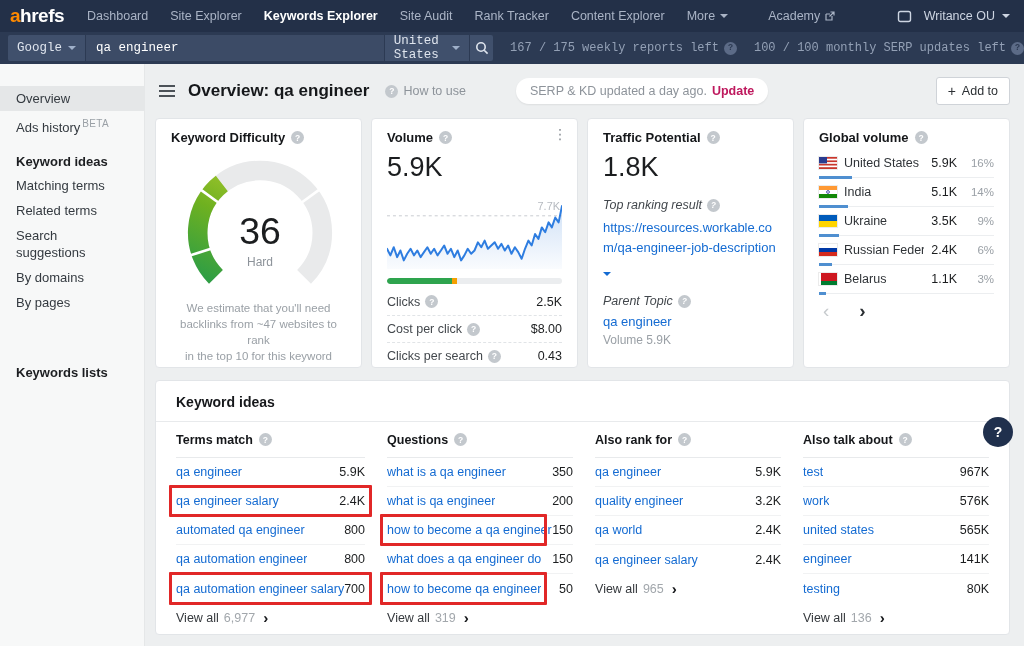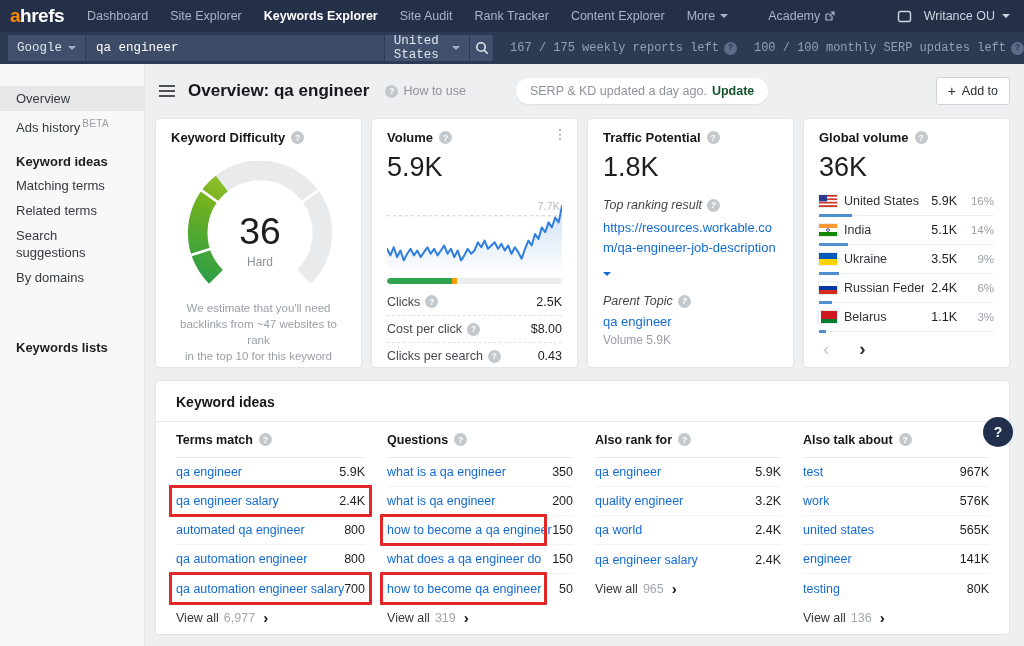--- a/index.html
+++ b/index.html
@@ -52,21 +52,21 @@
   
   .main { position:absolute; left:145px; top:64px; right:0; bottom:0; background:#edeff0; }
   .m-header { position:absolute; top:0; left:0; right:0; height:54px; display:flex; align-items:center; padding:0 14px; }
   .burger { display:inline-block; width:16px; height:12px; border-top:2px solid #4c5258;
             border-bottom:2px solid #4c5258; position:relative; cursor:pointer; }
   .burger i { position:absolute; left:0; right:0; top:3px; height:2px; background:#4c5258; }
   .m-title { font-size:17px; font-weight:bold; color:#15171a; margin-left:13px; }
   .howto { display:flex; align-items:center; gap:5px; color:#8d939a; font-size:12.5px; margin-left:16px; cursor:pointer; }
   .pill { margin-left:50px; background:#fff; border-radius:15px; padding:6px 14px; font-size:12.5px;
           color:#8d939a; box-shadow:0 1px 2px rgba(0,0,0,.07); display:flex; gap:5px; }
-  .pill b { color:#14532d; cursor:pointer; }
+  .pill b { color:#be185d; cursor:pointer; }
   .addto { margin-left:auto; background:#fff; border:1px solid #cfd3d8; border-radius:3px; height:28px;
            display:flex; align-items:center; gap:6px; padding:0 11px; font-size:12.5px; color:#2b2f33; cursor:pointer; }
   .addto .plus { font-size:14px; }
   
   .cards { position:absolute; top:54px; left:10px; right:14px; height:250px;
            display:grid; grid-template-columns:repeat(4,1fr); gap:9px; }
   .card { background:#fff; border:1px solid #e2e5e8; border-radius:4px; padding:11px 15px; position:relative; overflow:hidden; }
   .c-title { display:flex; align-items:center; gap:6px; font-size:13px; font-weight:bold; color:#15171a; }
   .kebab { position:absolute; right:10px; top:8px; color:#878d93; font-size:14px; cursor:pointer; line-height:14px; }
   .c-big { font-size:27px; color:#1b1d1f; margin-top:7px; font-weight:400; }
@@ -181,20 +181,21 @@
 </div>
 
 <div class="sidebar">
     <div class="side-item side-active">Overview</div>
     <div class="side-item">Ads history<sup class="beta">BETA</sup></div>
     <div class="side-header">Keyword ideas</div>
     <div class="side-item">Matching terms</div>
     <div class="side-item">Related terms</div>
     <div class="side-item">Search suggestions</div>
     <div class="side-item">By domains</div>
+    <div class="side-item">By pages</div>
     <div class="side-header side-gap">Keywords lists</div>
   </div>
 
 <div class="main">
   <div class="m-header">
     <span class="burger">
         <i></i>
       </span>
     <span class="m-title">Overview: qa engineer</span>
     <span class="howto">
@@ -307,21 +308,20 @@
       </div>
       <div class="tp-parent">qa engineer</div>
       <div class="tp-vol">Volume 5.9K</div>
     </div>
 
     <div class="card">
       <div class="c-title">
         <span>Global volume</span>
         <span class="qicon">?</span>
       </div>
-      <div class="c-big">36K</div>
       <div class="countries">
           <div class="country">
             <span class="flag">
               <svg width="18" height="12" viewBox="0 0 18 12">
                 <rect width="18" height="12" fill="#c9362c"></rect>
                 <g fill="#fff">
                   <rect y="1.7" width="18" height="1.7"></rect>
                   <rect y="5.1" width="18" height="1.7"></rect>
                   <rect y="8.5" width="18" height="1.7"></rect>
                 </g>

